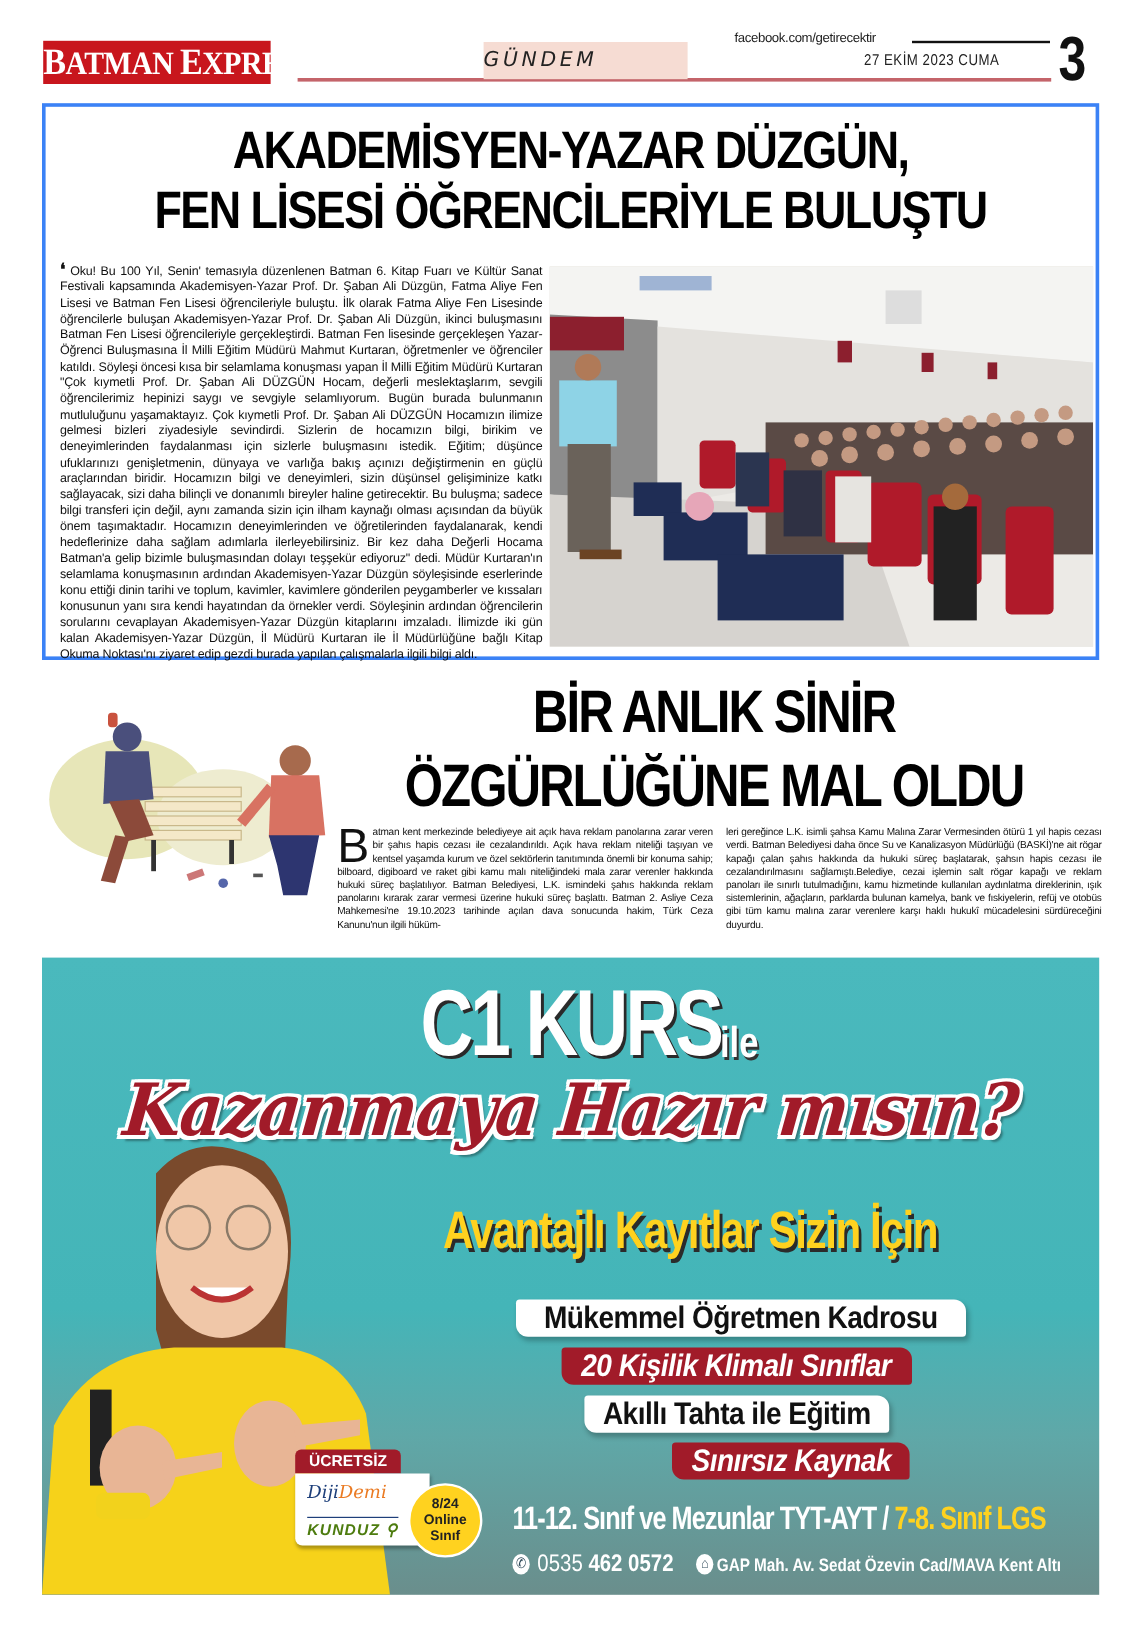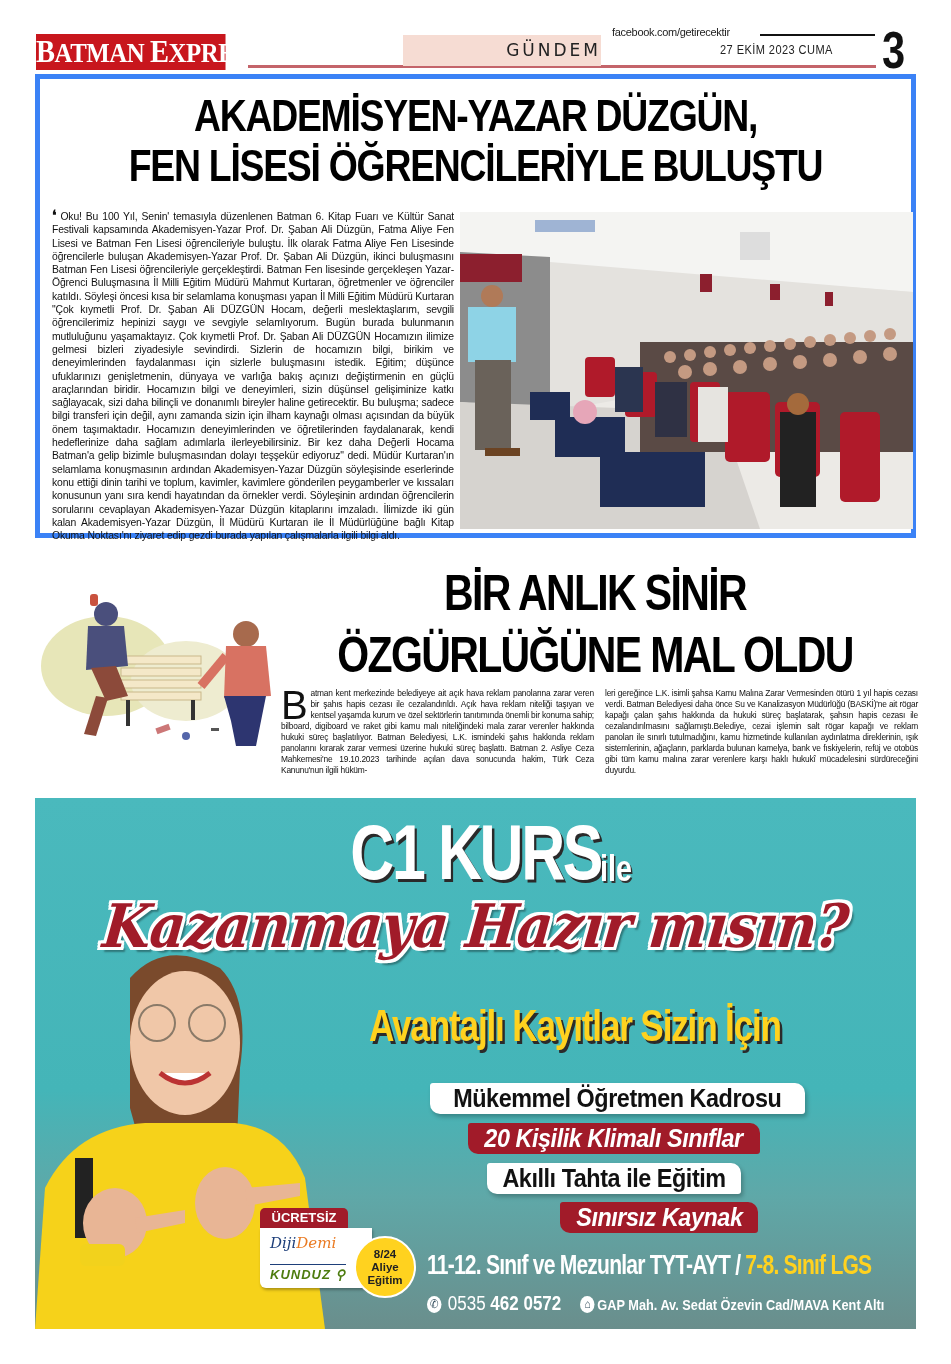--- a/index.html
+++ b/index.html
@@ -4,29 +4,29 @@
 <style>
   * { box-sizing: border-box; margin: 0; padding: 0; }
   html, body { width: 951px; height: 1364px; background: #ffffff; overflow: hidden; }
   body { position: relative; font-family: "Liberation Sans", sans-serif; color: #111; }
 
   
   .masthead { position: absolute; left: 36px; top: 34px; width: 206px; height: 36px; background: #c8161d; color: #fff;
     font-family: "Liberation Serif", serif; font-weight: bold; font-size: 27px; line-height: 36px; text-align: center; letter-spacing: -0.5px; transform: scaleX(0.92); transform-origin: left; white-space: nowrap; }
   .masthead .big { font-size: 31px; }
   .header-rule { position: absolute; left: 248px; top: 65px; width: 628px; height: 3px; background: #c4646a; }
-  .section-tab { position: absolute; left: 403px; top: 35px; width: 198px; height: 31px; background: #f6dcd3; text-align: right;
-    font-family: "DejaVu Sans", sans-serif; font-size: 17px; letter-spacing: 3px; line-height: 31px; color: #222; }
+  .section-tab { position: absolute; left: 403px; top: 35px; width: 170px; height: 31px; background: #f6dcd3; text-align: left;
+    font-family: "DejaVu Sans", sans-serif; font-size: 17px; letter-spacing: 3px; line-height: 31px; color: #222; font-style: italic; }
   .fb-url { position: absolute; left: 612px; top: 26px; font-size: 11px; color: #222; font-family: "Liberation Sans Narrow", "Liberation Sans", sans-serif; letter-spacing: -0.3px; }
   .fb-line { position: absolute; left: 760px; top: 34px; width: 115px; height: 2px; background: #111; }
   .date { position: absolute; left: 720px; top: 42px; font-size: 13px; color: #222; letter-spacing: 0.5px; transform: scaleX(0.85); transform-origin: left; white-space: nowrap; }
   .page-no { position: absolute; left: 882px; top: 24px; font-size: 52px; font-weight: bold; line-height: 52px; color: #111; transform: scaleX(0.8); transform-origin: left; }
 
   
-  .article1 { position: absolute; left: 35px; top: 74px; width: 881px; height: 464px; border: 5px solid #3b82f6; }
+  .article1 { position: absolute; left: 35px; top: 86px; width: 881px; height: 464px; border: 3px solid #3b82f6; }
   .headline1 { position: absolute; left: 0; top: 12px; width: 100%; text-align: center; font-weight: 900; font-family: "Liberation Sans", sans-serif;
     font-size: 44px; line-height: 50px; letter-spacing: -1.5px; transform: scaleX(0.85); transform-origin: center; color: #000; }
   .body1 { position: absolute; left: 12px; top: 131px; width: 402px; font-size: 10.4px; line-height: 13.3px; text-align: justify; color: #111; letter-spacing: -0.15px; }
   .quote-mark { font-family: "DejaVu Serif", serif; font-weight: bold; font-size: 14px; line-height: 10px; }
   .photo1 { position: absolute; left: 420px; top: 133px; width: 453px; height: 317px; overflow: hidden; background: #e9e6e2; }
 
   
   .illus { position: absolute; left: 36px; top: 586px; width: 250px; height: 170px; }
   .headline2 { position: absolute; left: 270px; top: 562px; width: 650px; text-align: center; font-weight: 900; font-size: 50px; line-height: 62px; letter-spacing: -2px; transform: scaleX(0.82); transform-origin: center; color: #000; }
   .body2 { position: absolute; top: 688px; width: 313px; font-size: 8.4px; line-height: 11px; text-align: justify; color: #111; letter-spacing: -0.2px; }
@@ -43,21 +43,21 @@
   .kazan { position: absolute; left: 0; top: 88px; width: 100%; text-align: center; font-family: "DejaVu Serif", serif; font-style: italic; font-weight: bold; color: #a11b29;
     font-size: 60px; line-height: 80px; letter-spacing: -1px; transform: scaleX(0.92) skewX(-6deg);
     text-shadow: -3px -3px 0 #fff, 3px -3px 0 #fff, -3px 3px 0 #fff, 3px 3px 0 #fff, 0 3px 0 #fff, 0 -3px 0 #fff, 3px 0 0 #fff, -3px 0 0 #fff, 5px 5px 2px rgba(0,0,0,0.35); }
   .avantaj { position: absolute; left: 190px; top: 198px; width: 700px; text-align: center; color: #ffd21f; font-weight: 900; font-size: 44px; line-height: 60px; letter-spacing: -1.5px;
     transform: scaleX(0.8); text-shadow: 3px 3px 0 #2b2b2b; }
   .pill { position: absolute; height: 31px; line-height: 31px; font-weight: bold; font-size: 26px; text-align: center; letter-spacing: -0.5px; border-radius: 3px 10px 3px 10px; }
   .pill span { display: inline-block; transform: scaleX(0.9); }
   .pill.white { background: #fff; color: #111; box-shadow: 2px 3px 4px rgba(0,0,0,0.25); }
   .pill.red { background: #a11b29; color: #fff; font-style: italic; }
   .model { position: absolute; left: 0; top: 150px; width: 380px; height: 381px; }
-  .badge { position: absolute; left: 225px; top: 410px; width: 160px; height: 102px; }
+  .badge { position: absolute; left: 211px; top: 410px; width: 160px; height: 102px; }
   .ucretsiz { position: absolute; left: 0; top: 0; width: 88px; height: 20px; background: #a11b29; color: #fff; font-weight: bold; font-size: 13px; line-height: 20px; text-align: center; border-radius: 5px 5px 0 0; }
   .badge-card { position: absolute; left: 0; top: 20px; width: 112px; height: 60px; background: #fff; border-radius: 0 0 6px 6px; box-shadow: 1px 2px 3px rgba(0,0,0,0.3); text-align: right; }
   .diji { position: absolute; left: 10px; top: 6px; font-family: "DejaVu Serif", serif; font-style: italic; font-size: 15px; color: #1e3f7a; }
   .diji .demi { color: #ea7a22; }
   .kunduz { position: absolute; left: 10px; top: 36px; font-weight: bold; font-size: 13px; color: #4d7c0f; letter-spacing: 1px; border-top: 1.5px solid #1e3f7a; padding-top: 2px; font-style: italic; }
   .online { position: absolute; left: 94px; top: 28px; width: 62px; height: 62px; border-radius: 50%; background: #ffd21f; border: 2px solid #fff; text-align: center; font-weight: bold; font-size: 11.5px; line-height: 13px; padding-top: 10px; color: #222; }
   .classes { position: absolute; left: 392px; top: 452px; font-weight: bold; font-size: 27px; color: #fff; letter-spacing: -1px; transform: scaleX(0.78); transform-origin: left; white-space: nowrap; }
   .classes .lgs { color: #ffd21f; }
   .contact { position: absolute; left: 392px; top: 494px; color: #fff; font-size: 16px; white-space: nowrap; transform: scaleX(0.85); transform-origin: left; }
   .contact .phone { font-size: 20px; }
@@ -229,22 +229,22 @@
   <div class="pill red" style="left:480px; top:404px; width:198px;margin-left:45px;"><span>Sınırsız Kaynak</span></div>
 
   <div class="badge">
     <div class="ucretsiz">ÜCRETSİZ</div>
     <div class="badge-card">
       <div class="diji"><span>Diji</span><span class="demi">Demi</span></div>
       <div class="kunduz"><span>KUNDUZ</span> <span>⚲</span></div>
     </div>
     <div class="online">
       <div>8/24</div>
-      <div>Aliye</div>
-      <div>Eğitim</div>
+      <div>Online</div>
+      <div>Sınıf</div>
     </div>
   </div>
 
   <div class="classes">
     <span>11-12. Sınıf ve Mezunlar TYT-AYT</span><span> / </span><span class="lgs">7-8. Sınıf LGS</span>
   </div>
   <div class="contact">
     <span class="icon">✆</span>
     <span class="phone"><span>0535 </span><b>462 0572</b></span>
     <span class="addr"><span class="icon">⌂</span><span>GAP Mah. Av. Sedat Özevin Cad/MAVA Kent Altı</span></span>

